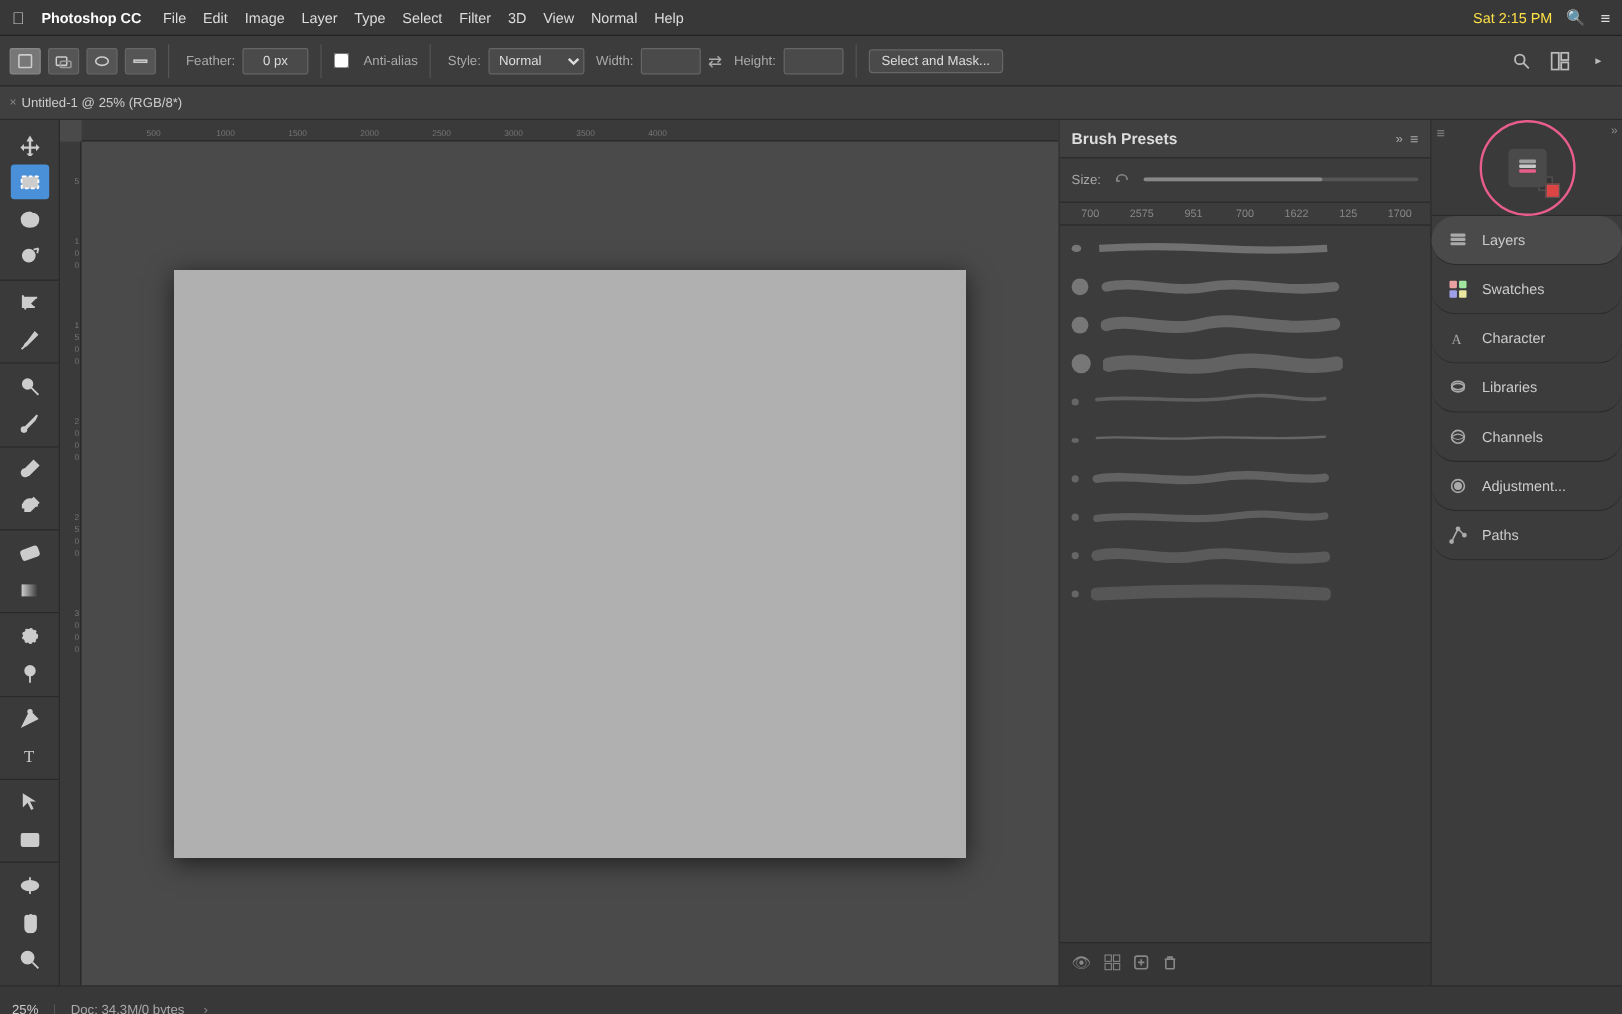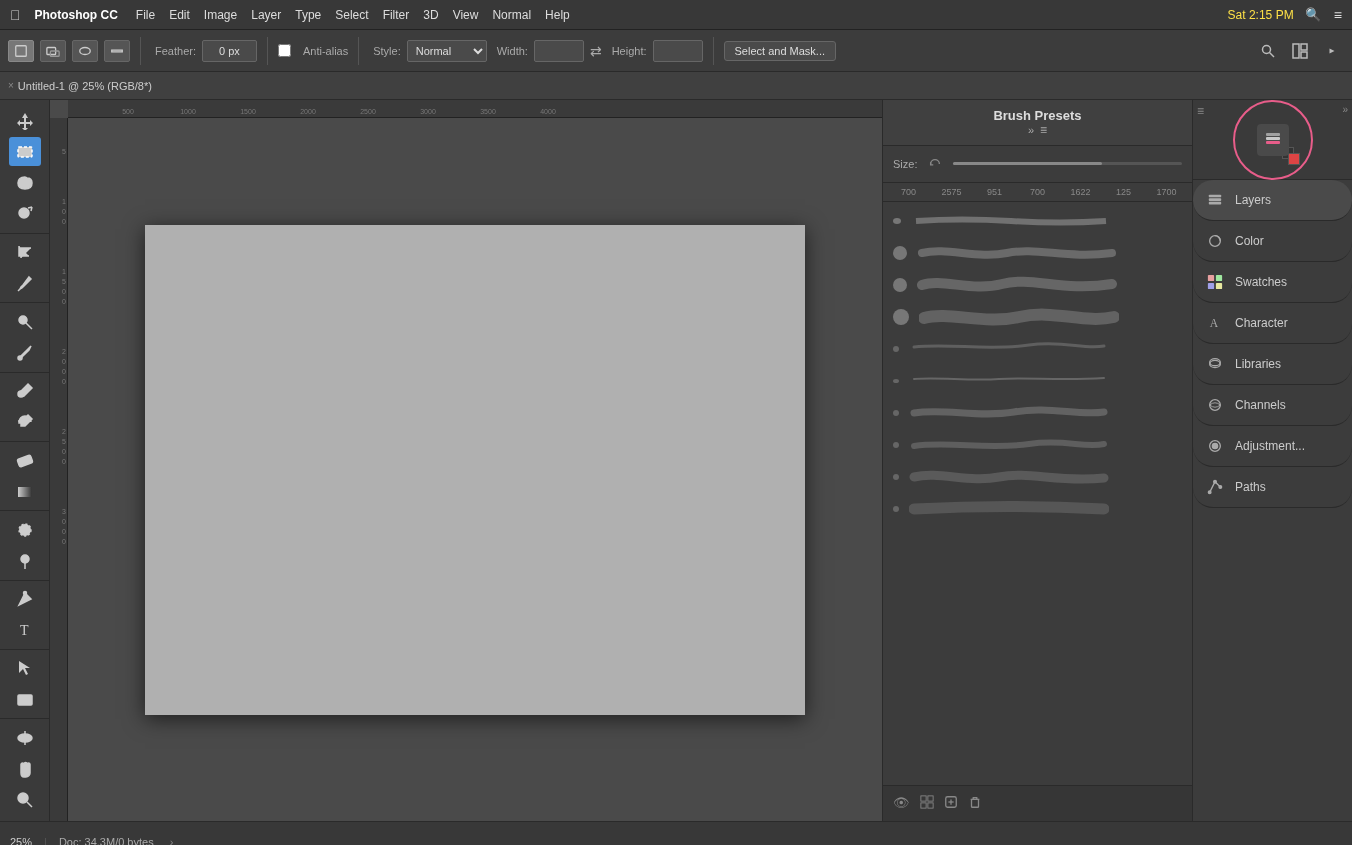--- a/index.html
+++ b/index.html
@@ -224,21 +224,20 @@
       display: flex;
       flex-direction: column;
     }
     .brush-panel-header {
       display: flex;
       align-items: center;
       justify-content: space-between;
       padding: 8px 10px;
       border-bottom: 1px solid #2a2a2a;
       background: #404040;
-      flex-direction: column;
     }
     .brush-panel-title {
       font-size: 13px;
       font-weight: bold;
       color: #ddd;
     }
     .brush-panel-icons {
       display: flex;
       gap: 6px;
       align-items: center;
@@ -880,29 +879,20 @@
         <svg viewBox="0 0 18 18" width="16" height="16" fill="none">
           <rect x="2" y="11" width="14" height="3" fill="#aaa" rx="1"></rect>
           <rect x="2" y="7" width="14" height="3" fill="#aaa" rx="1"></rect>
           <rect x="2" y="3" width="14" height="3" fill="#aaa" rx="1"></rect>
         </svg>
       </div>
       <span class="panel-item-label">Layers</span>
     </div>
     <div class="panel-item">
       <div class="panel-item-icon">
-        <svg viewBox="0 0 18 18" width="16" height="16" fill="none">
-          <circle cx="9" cy="9" r="6" stroke="#aaa" stroke-width="1.5"></circle>
-          <path d="M9 3 A6 6 0 0 1 15 9" stroke="#aaa" stroke-width="1.5"></path>
-        </svg>
-      </div>
-      <span class="panel-item-label">Color</span>
-    </div>
-    <div class="panel-item">
-      <div class="panel-item-icon">
         <svg viewBox="0 0 18 18" width="16" height="16">
           <rect x="1" y="1" width="7" height="7" fill="#e8a0a0" rx="1"></rect>
           <rect x="10" y="1" width="7" height="7" fill="#a0e8a0" rx="1"></rect>
           <rect x="1" y="10" width="7" height="7" fill="#a0a0e8" rx="1"></rect>
           <rect x="10" y="10" width="7" height="7" fill="#e8e8a0" rx="1"></rect>
         </svg>
       </div>
       <span class="panel-item-label">Swatches</span>
     </div>
     <div class="panel-item">

